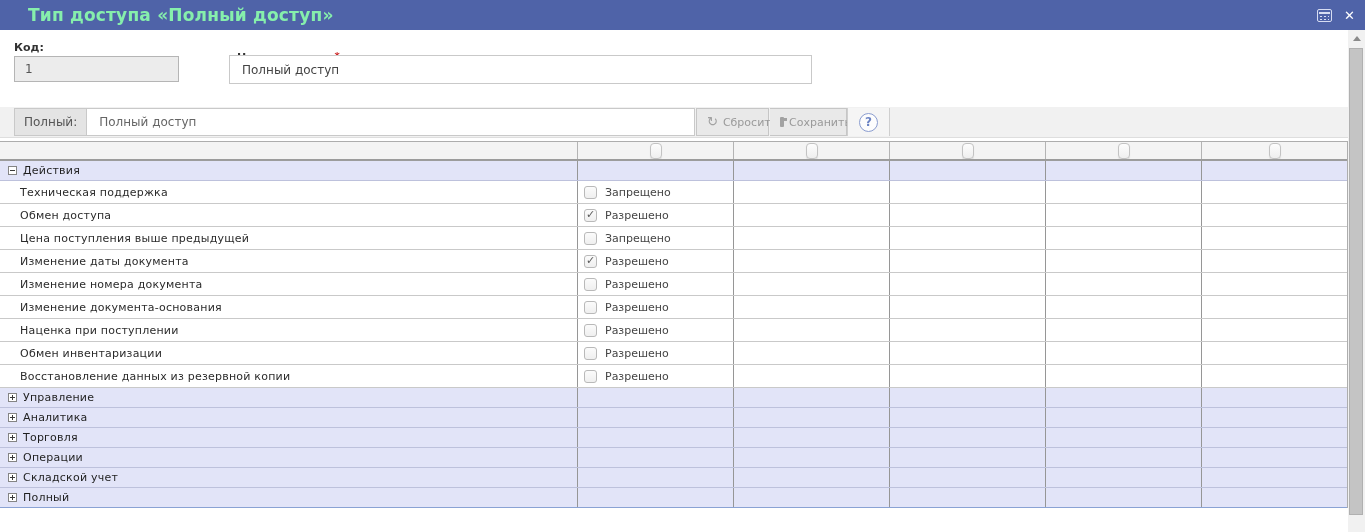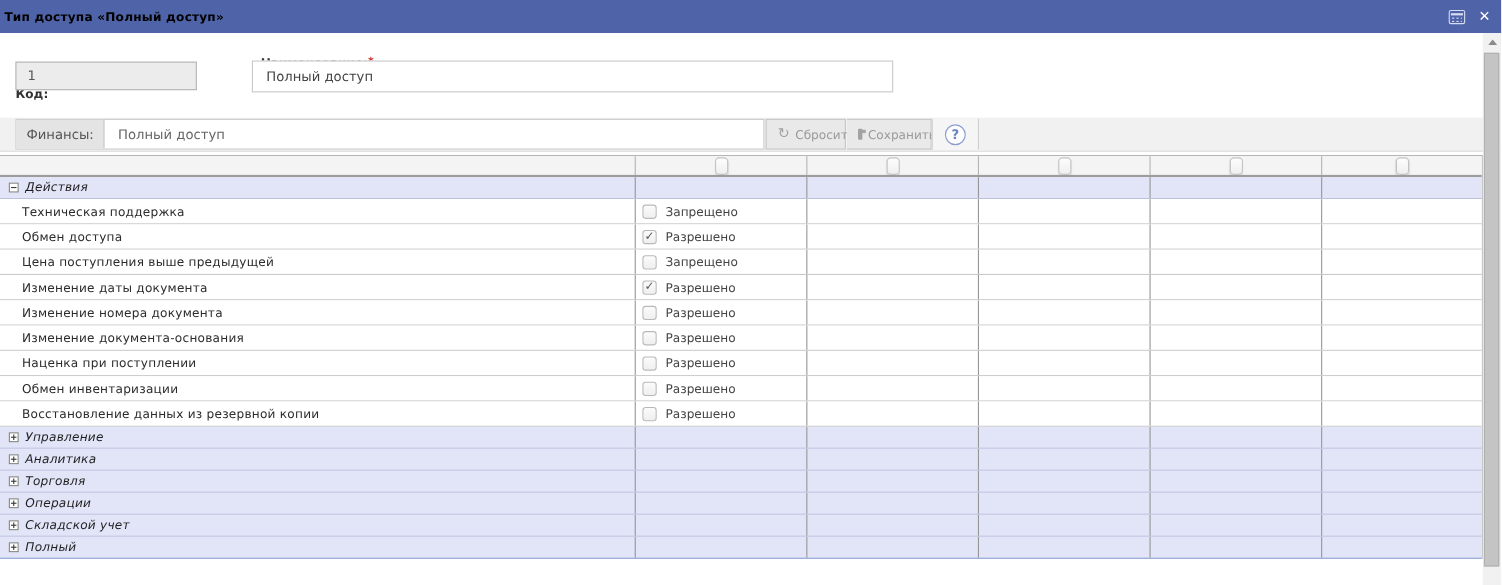--- a/index.html
+++ b/index.html
@@ -3,38 +3,38 @@
 <meta charset="utf-8">
 <style>
   * { margin:0; padding:0; box-sizing:border-box; }
   html,body { width:1365px; height:532px; overflow:hidden; background:#fff;
     font-family:"DejaVu Sans","Liberation Sans",sans-serif; }
   .app { position:relative; width:1365px; height:532px; background:#fff; overflow:hidden; }
 
   
   .titlebar { position:absolute; left:0; top:0; width:1365px; height:30px;
     background:#4f63a8; display:flex; align-items:center; }
-  .titlebar .title { color:#000000; font-size:11px; font-weight:bold; padding-left:4px; letter-spacing:.2px; }
+  .titlebar .title { color:#86efac; font-size:17px; font-weight:bold; padding-left:28px; letter-spacing:.2px; }
   .tb-icons { position:absolute; right:10px; top:0; height:30px; display:flex; align-items:center; gap:12px; }
   .icon-cal { display:inline-block; width:15px; height:13px; border:1px solid #d7ddf2; border-radius:2px;
     position:relative; background:transparent; }
   .icon-cal::before { content:""; position:absolute; left:1px; right:1px; top:2px; height:2px; background:#d7ddf2; }
   .icon-cal::after { content:""; position:absolute; left:2px; top:6px; width:9px; height:4px;
     background:
       linear-gradient(#d7ddf2,#d7ddf2) 0 0/2px 1px no-repeat,
       linear-gradient(#d7ddf2,#d7ddf2) 4px 0/2px 1px no-repeat,
       linear-gradient(#d7ddf2,#d7ddf2) 8px 0/2px 1px no-repeat,
       linear-gradient(#d7ddf2,#d7ddf2) 0 3px/2px 1px no-repeat,
       linear-gradient(#d7ddf2,#d7ddf2) 4px 3px/2px 1px no-repeat,
       linear-gradient(#d7ddf2,#d7ddf2) 8px 3px/2px 1px no-repeat; }
   .icon-close { color:#fff; font-size:13px; font-weight:bold; line-height:13px; cursor:default; }
 
   
   .form-label { position:absolute; font-size:11px; font-weight:bold; color:#333; }
-  .lbl-code { left:14px; top:41px;margin-top:38px; }
+  .lbl-code { left:14px; top:41px; }
   .lbl-name { left:237px; top:40px;margin-top:11px; }
   .req { color:#cc2222; font-size:10px; vertical-align:top; }
   .inp { position:absolute; font-size:12px; color:#444; display:flex; align-items:center; }
   .inp-code { left:14px; top:56px; width:165px; height:26px; background:#ececec;
     border:1px solid #b5b5b5; padding-left:10px; color:#555; }
   .inp-name { left:229px; top:55px; width:583px; height:29px; background:#fff;
     border:1px solid #c9c9c9; padding-left:12px; }
 
   
   .toolbar { position:absolute; left:0; top:107px; width:1365px; height:31px;
@@ -61,21 +61,21 @@
   
   .table { position:absolute; left:0; top:141px; width:1348px;
     border-top:1px solid #adadad; border-right:1px solid #adadad; font-size:11px; color:#2b2b2b; }
   .row { display:flex; width:100%; }
   .cell { position:relative; display:flex; align-items:center; overflow:hidden; }
   .cell.grow { flex:1; }
   .row .cell + .cell { border-left:1px solid #969696; }
   .header-row { height:19px; background:#f4f4f4; border-bottom:2px solid #9c9c9c; }
   .header-row .cell { justify-content:center; }
   .header-row .cell + .cell { border-left:1px solid #b4b4b4; }
-  .group-row { height:20px; background:#e2e4f8; border-bottom:1px solid #bdc1dc;font-style:italic; }
+  .group-row { height:20px; background:#e2e4f8; border-bottom:1px solid #bdc1dc; }
   .group-row .cell:first-child { padding-left:8px; gap:6px; }
   .group-row .glbl { letter-spacing:.02em; color:#1f1f1f; }
   .table .group-row:last-child { border-bottom:1px solid #8aa2d4; }
   .child-row { height:23px; background:#fff; border-bottom:1px solid #c9c9c9; }
   .child-row .cell:first-child { padding-left:20px; }
   .child-row .clbl { letter-spacing:.02em; color:#2b2b2b; }
   .child-row .cell:nth-child(2) { padding-left:6px; gap:8px; }
   .state { color:#444; }
 
   
@@ -117,21 +117,21 @@
     <span>1</span>
   </div>
 
   <span class="form-label lbl-name"><span>Наименование:</span><span class="req">*</span></span>
   <div class="inp inp-name">
     <span>Полный доступ</span>
   </div>
 
   <div class="toolbar">
     <div class="group-ctl">
-      <span class="glabel">Финансы:</span>
+      <span class="glabel">Полный:</span>
       <span class="gvalue">Полный доступ</span>
     </div>
     <div class="tbtn btn-reset">
       <span class="icon-reset">↻</span>
       <span>Сбросить</span>
     </div>
     <div class="tbtn btn-save">
       <span class="icon-floppy"></span>
       <span>Сохранить</span>
     </div>

